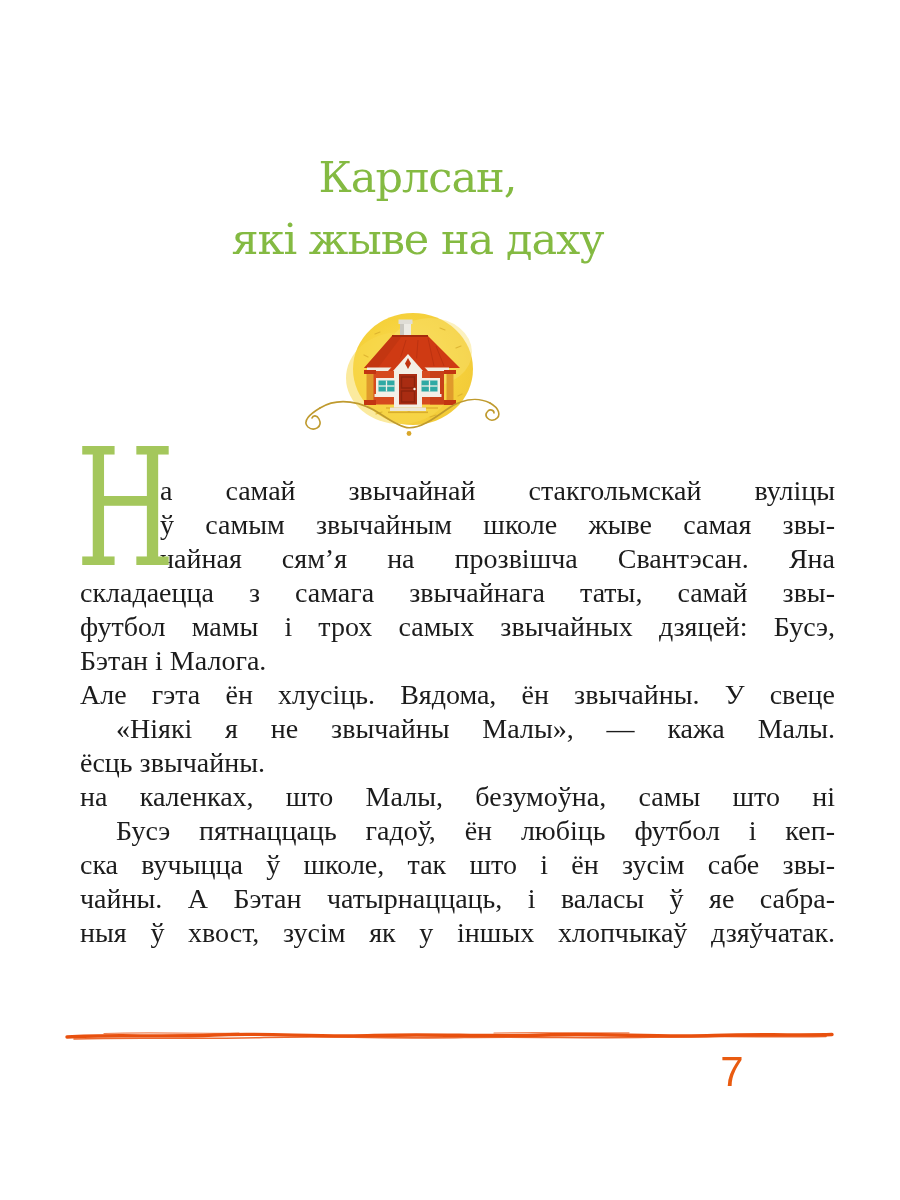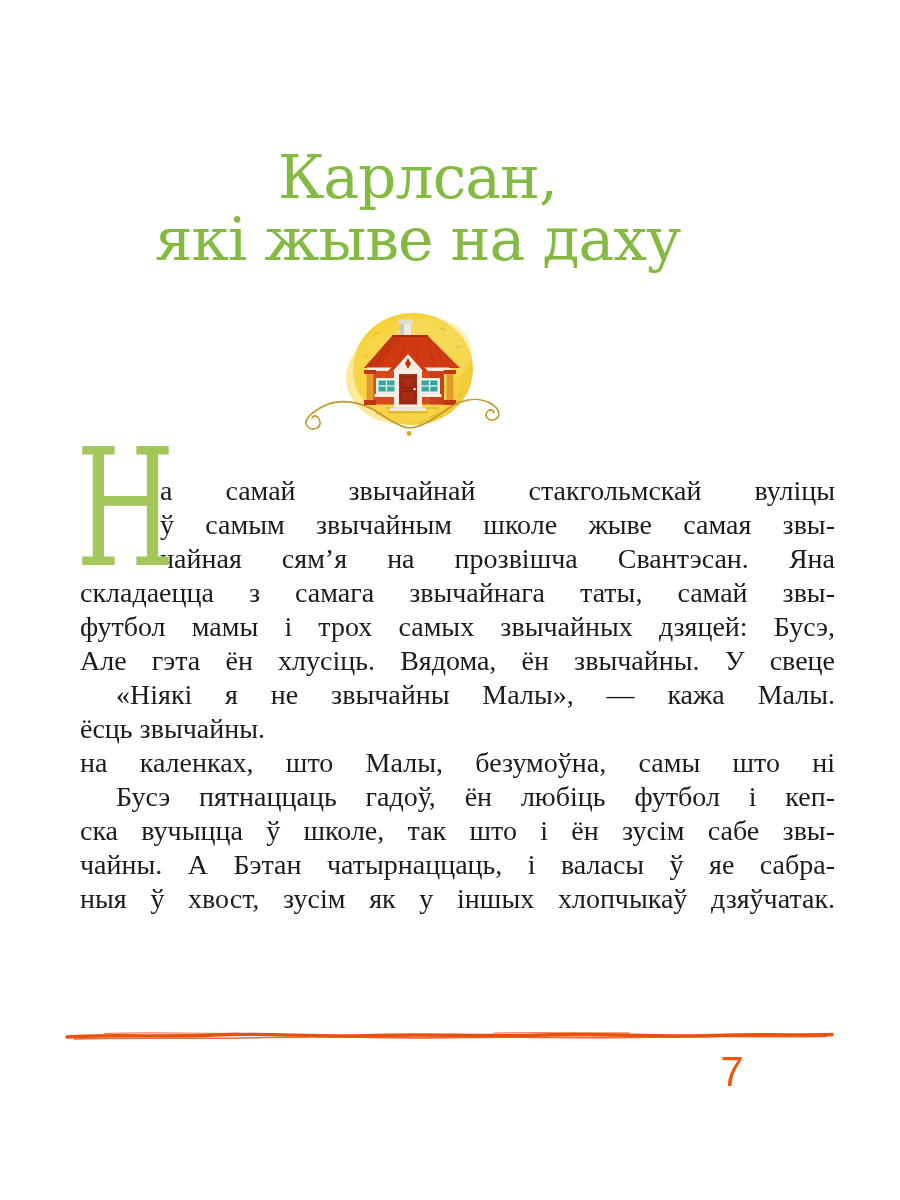--- a/index.html
+++ b/index.html
@@ -11,21 +11,21 @@
     font-family:"Liberation Serif", serif;
   }
   
   .chapter-title{
     position:absolute;
     left:40px;top:146px;width:755px;
     text-align:center;
     color:#84ba42;
     font-family:"DejaVu Serif", serif;
     font-weight:normal;
-    font-size:60px;
+    font-size:43px;
     line-height:62px;
     letter-spacing:-1px;
     margin:0;
   }
   .chapter-title .t-line{display:block;}
   
   .illustration{
     position:absolute;
     left:280px;top:300px;width:340px;height:140px;
   }
@@ -174,20 +174,21 @@
     </svg>
   </div>
 
   <div class="body-text">
     <span class="drop-cap">Н</span>
     <div class="line dropcap-indent">а самай звычайнай стакгольмскай вуліцы</div>
     <div class="line dropcap-indent">ў самым звычайным школе жыве самая звы-</div>
     <div class="line dropcap-indent">чайная сям’я на прозвішча Свантэсан. Яна</div>
     <div class="line">складаецца з самага звычайнага таты, самай звы-</div>
     <div class="line">футбол мамы і трох самых звычайных дзяцей: Бусэ,</div>
+    <div class="line flush-left">Бэтан і Малога.</div>
     <div class="line">Але гэта ён хлусіць. Вядома, ён звычайны. У свеце</div>
     <div class="line para-indent">«Ніякі я не звычайны Малы», — кажа Малы.</div>
     <div class="line flush-left">ёсць звычайны.</div>
     <div class="line">на каленках, што Малы, безумоўна, самы што ні</div>
     <div class="line para-indent">Бусэ пятнаццаць гадоў, ён любіць футбол і кеп-</div>
     <div class="line">ска вучыцца ў школе, так што і ён зусім сабе звы-</div>
     <div class="line">чайны. А Бэтан чатырнаццаць, і валасы ў яе сабра-</div>
     <div class="line">ныя ў хвост, зусім як у іншых хлопчыкаў дзяўчатак.</div>
   </div>
 

